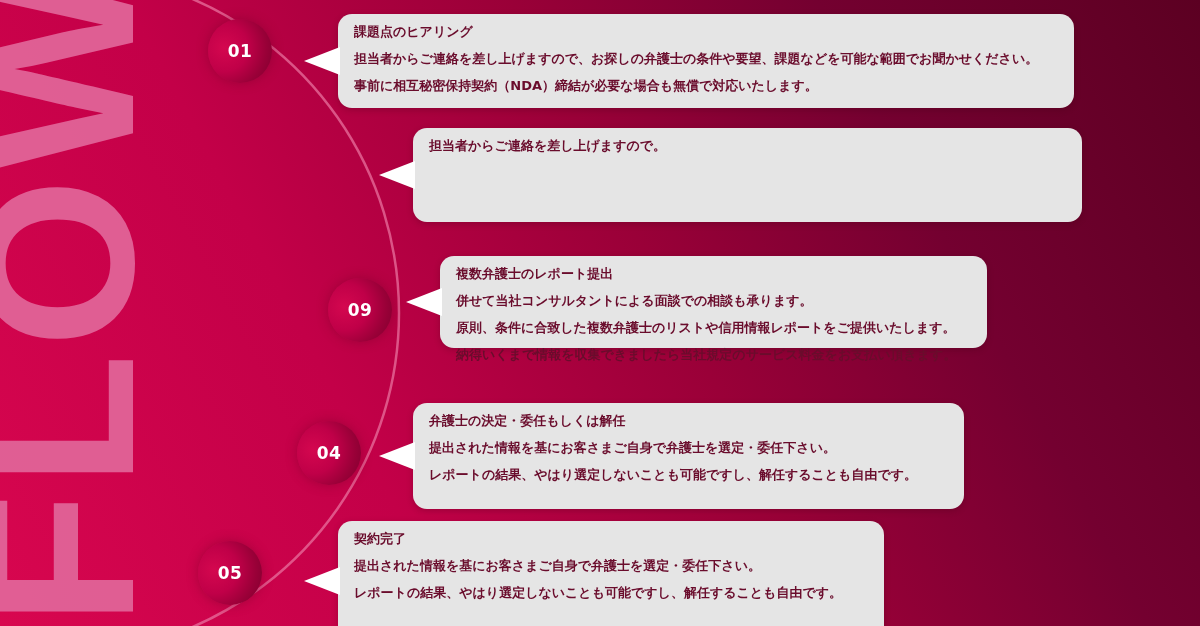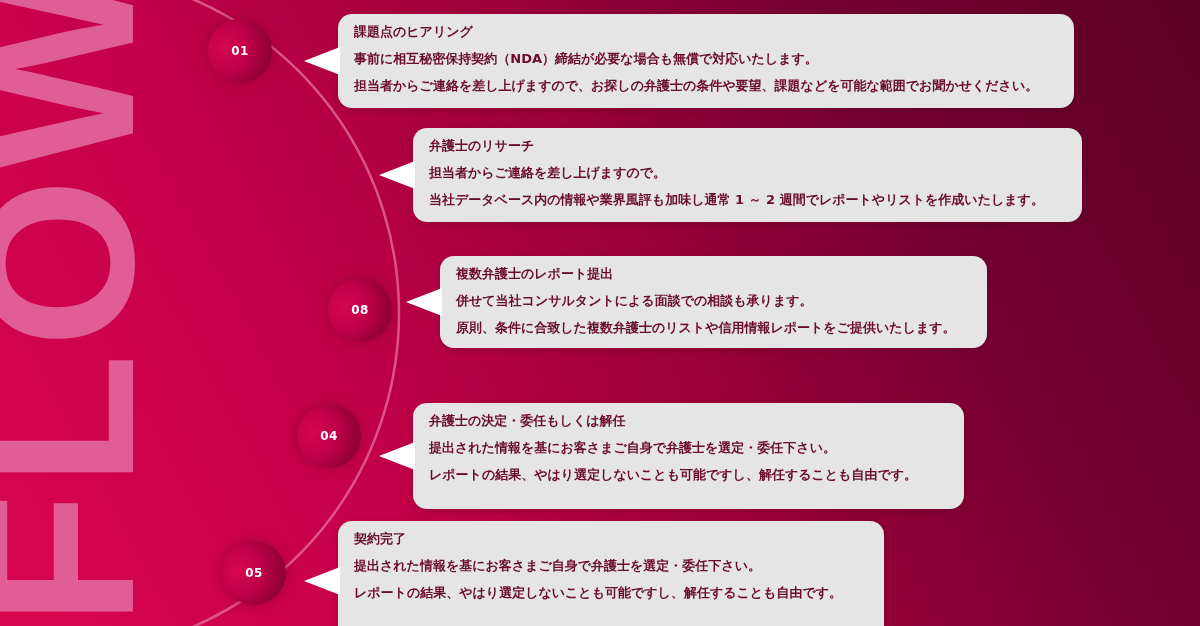--- a/index.html
+++ b/index.html
@@ -30,21 +30,21 @@
     svg.arc { position: absolute; left: 0; top: 0; }
     .step-circle {
       position: absolute;
       width: 64px; height: 64px;
       border-radius: 50%;
       background: radial-gradient(circle at 25% 45%, #d4074f 0%, #c00048 40%, #9a0038 70%, #7a002c 100%);
       box-shadow: 0 0 12px rgba(120,0,40,0.45);
       display: flex; align-items: center; justify-content: center;
       color: #ffffff;
       font-weight: 700;
-      font-size: 12px;
+      font-size: 17px;
       letter-spacing: 0.5px;
       font-family: "DejaVu Sans", sans-serif;
     }
     .bubble {
       position: absolute;
       background: #e5e5e5;
       border-radius: 14px;
       padding: 9px 16px 0 16px;
       color: #6a0c2c;
       font-weight: 700;
@@ -77,52 +77,51 @@
   <svg class="arc" width="1200" height="626" viewBox="0 0 1200 626">
     <path d="M 175 -8 A 342 342 0 0 1 175 634" fill="none" stroke="#e8709e" stroke-opacity="0.75" stroke-width="2.5"></path>
   </svg>
 
   <div class="step-circle" style="left:208px; top:19px;">
     <span>01</span>
   </div>
   <div class="bubble" style="left:338px; top:14px; width:736px; height:94px;">
     <div class="tail"></div>
     <div class="line">課題点のヒアリング</div>
+    <div class="line">担当者からご連絡を差し上げますので、お探しの弁護士の条件や要望、課題などを可能な範囲でお聞かせください。</div>
     <div class="line">事前に相互秘密保持契約（NDA）締結が必要な場合も無償で対応いたします。</div>
-    <div class="line">担当者からご連絡を差し上げますので、お探しの弁護士の条件や要望、課題などを可能な範囲でお聞かせください。</div>
   </div>
 
   <div class="bubble" style="left:413px; top:128px; width:669px; height:94px;">
     <div class="tail"></div>
-    <div class="line">弁護士のリサーチ</div>
     <div class="line">担当者からご連絡を差し上げますので。</div>
-    <div class="line">当社データベース内の情報や業界風評も加味し通常 1 ～ 2 週間でレポートやリストを作成いたします。</div>
   </div>
 
   <div class="step-circle" style="left:328px; top:278px;">
-    <span>08</span>
+    <span>09</span>
   </div>
   <div class="bubble" style="left:440px; top:256px; width:547px; height:92px;">
     <div class="tail"></div>
     <div class="line">複数弁護士のレポート提出</div>
     <div class="line">併せて当社コンサルタントによる面談での相談も承ります。</div>
     <div class="line">原則、条件に合致した複数弁護士のリストや信用情報レポートをご提供いたします。</div>
+    <div class="line">納得いくまで情報を収集できましたら当社規定のサービス料金をお支払い頂きます。</div>
   </div>
 
-  <div class="step-circle" style="left:297px; top:404px;">
+  <div class="step-circle" style="left:297px; top:421px;">
     <span>04</span>
   </div>
   <div class="bubble" style="left:413px; top:403px; width:551px; height:106px;">
     <div class="tail"></div>
     <div class="line">弁護士の決定・委任もしくは解任</div>
     <div class="line">提出された情報を基にお客さまご自身で弁護士を選定・委任下さい。</div>
     <div class="line">レポートの結果、やはり選定しないことも可能ですし、解任することも自由です。</div>
   </div>
 
-  <div class="step-circle" style="left:222px; top:541px;">
+  <div class="step-circle" style="left:198px; top:541px;">
     <span>05</span>
   </div>
   <div class="bubble" style="left:338px; top:521px; width:546px; height:119px;">
     <div class="tail"></div>
     <div class="line">契約完了</div>
     <div class="line">提出された情報を基にお客さまご自身で弁護士を選定・委任下さい。</div>
     <div class="line">レポートの結果、やはり選定しないことも可能ですし、解任することも自由です。</div>
   </div>
 
 </div>

